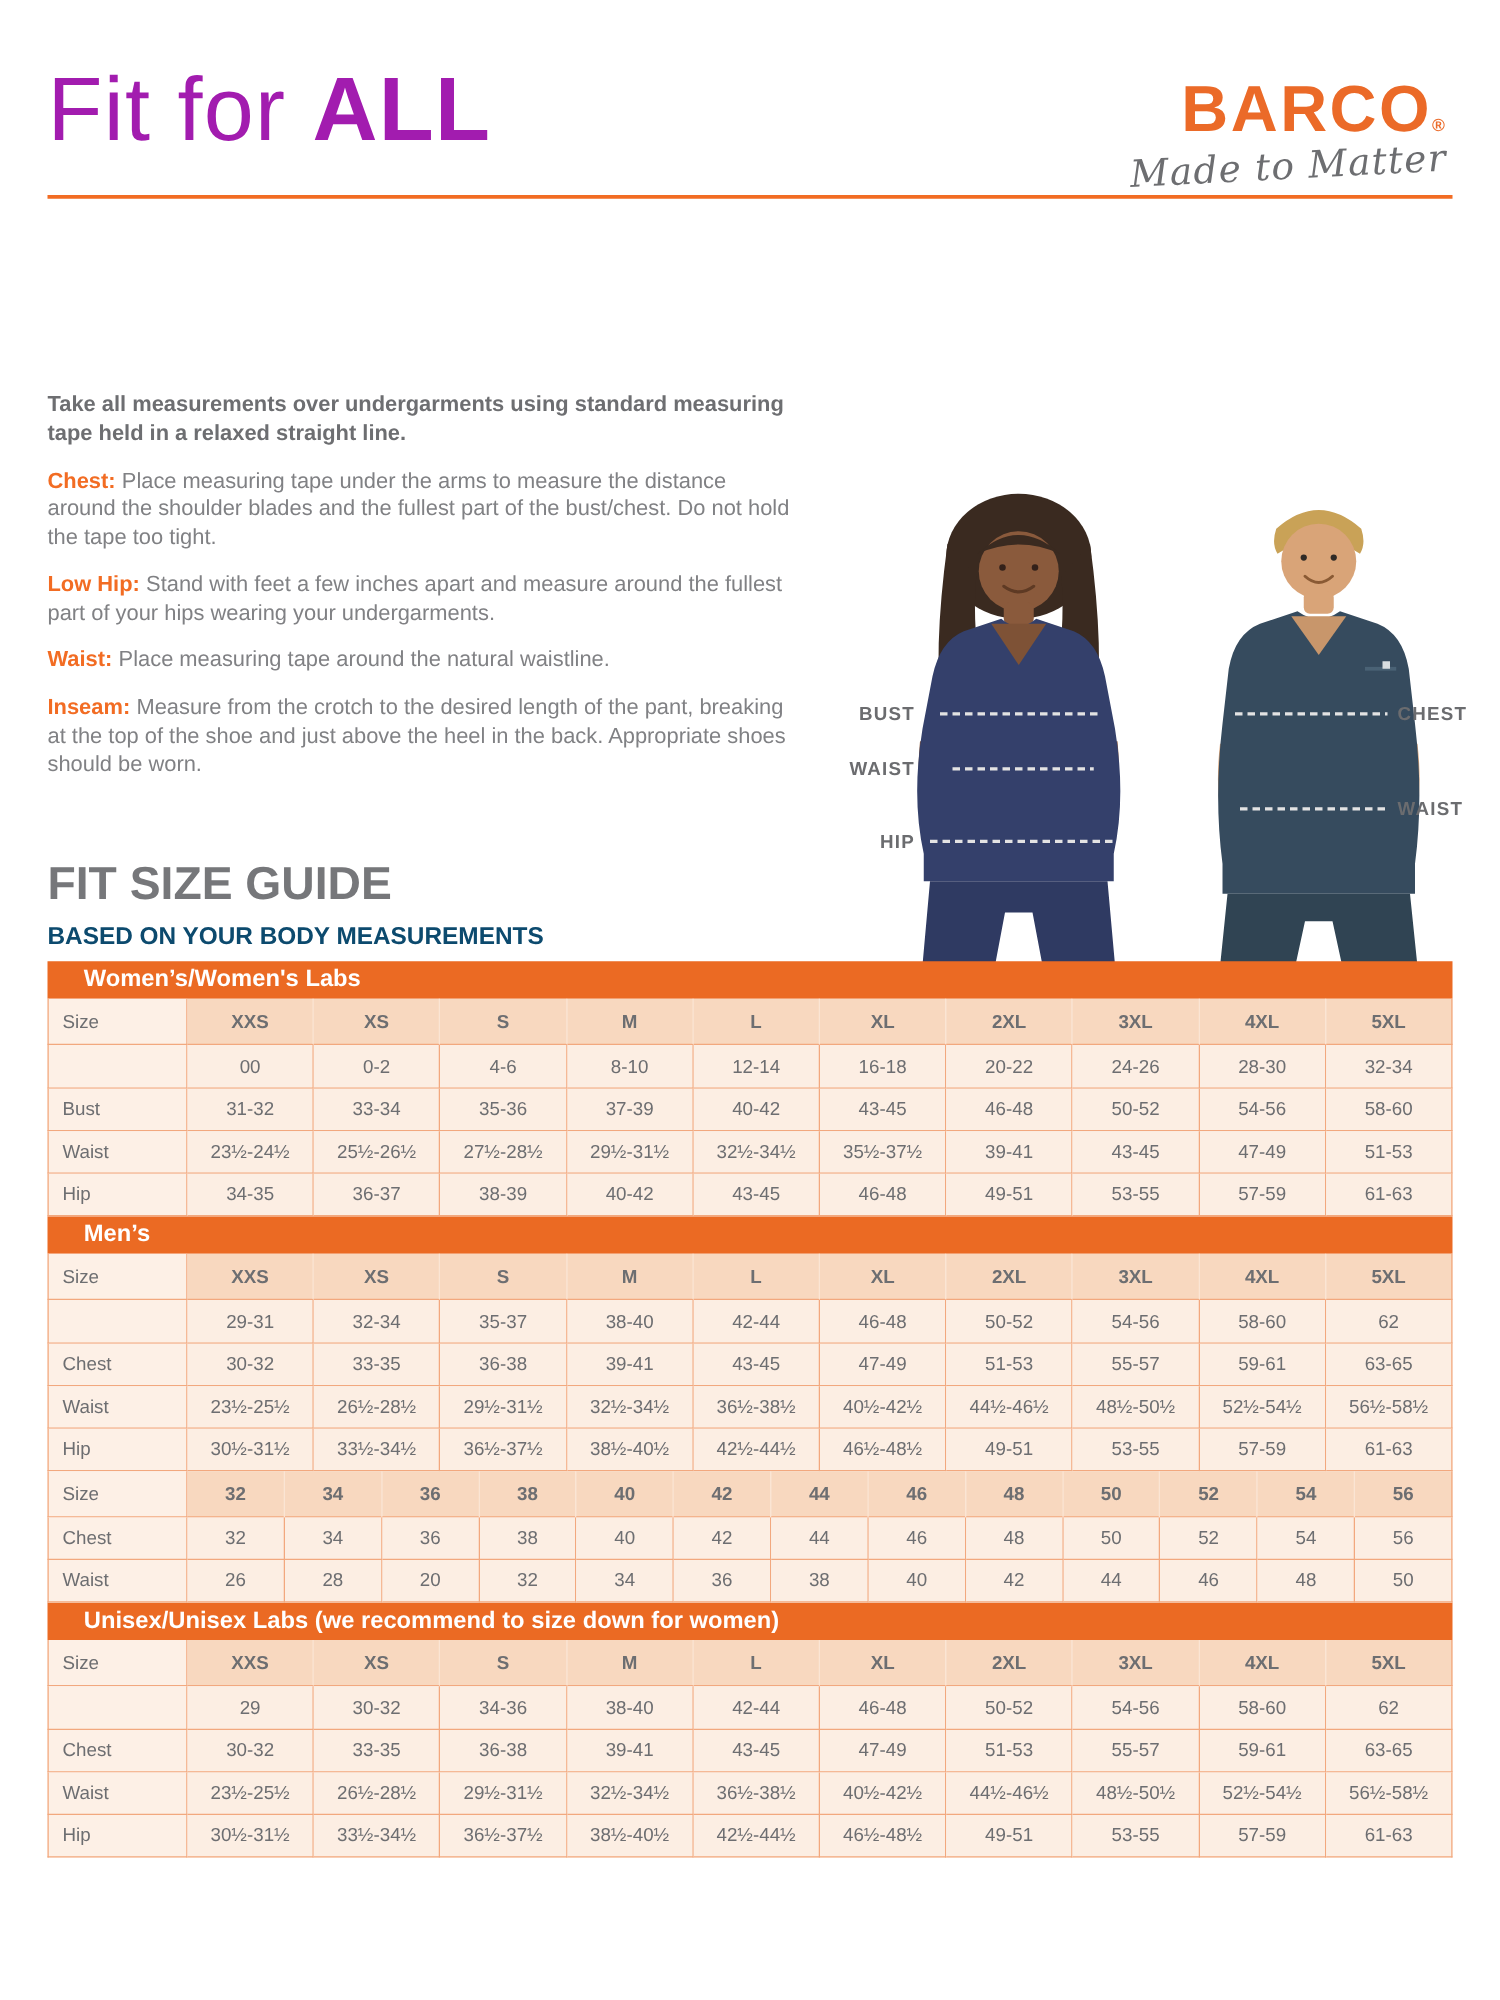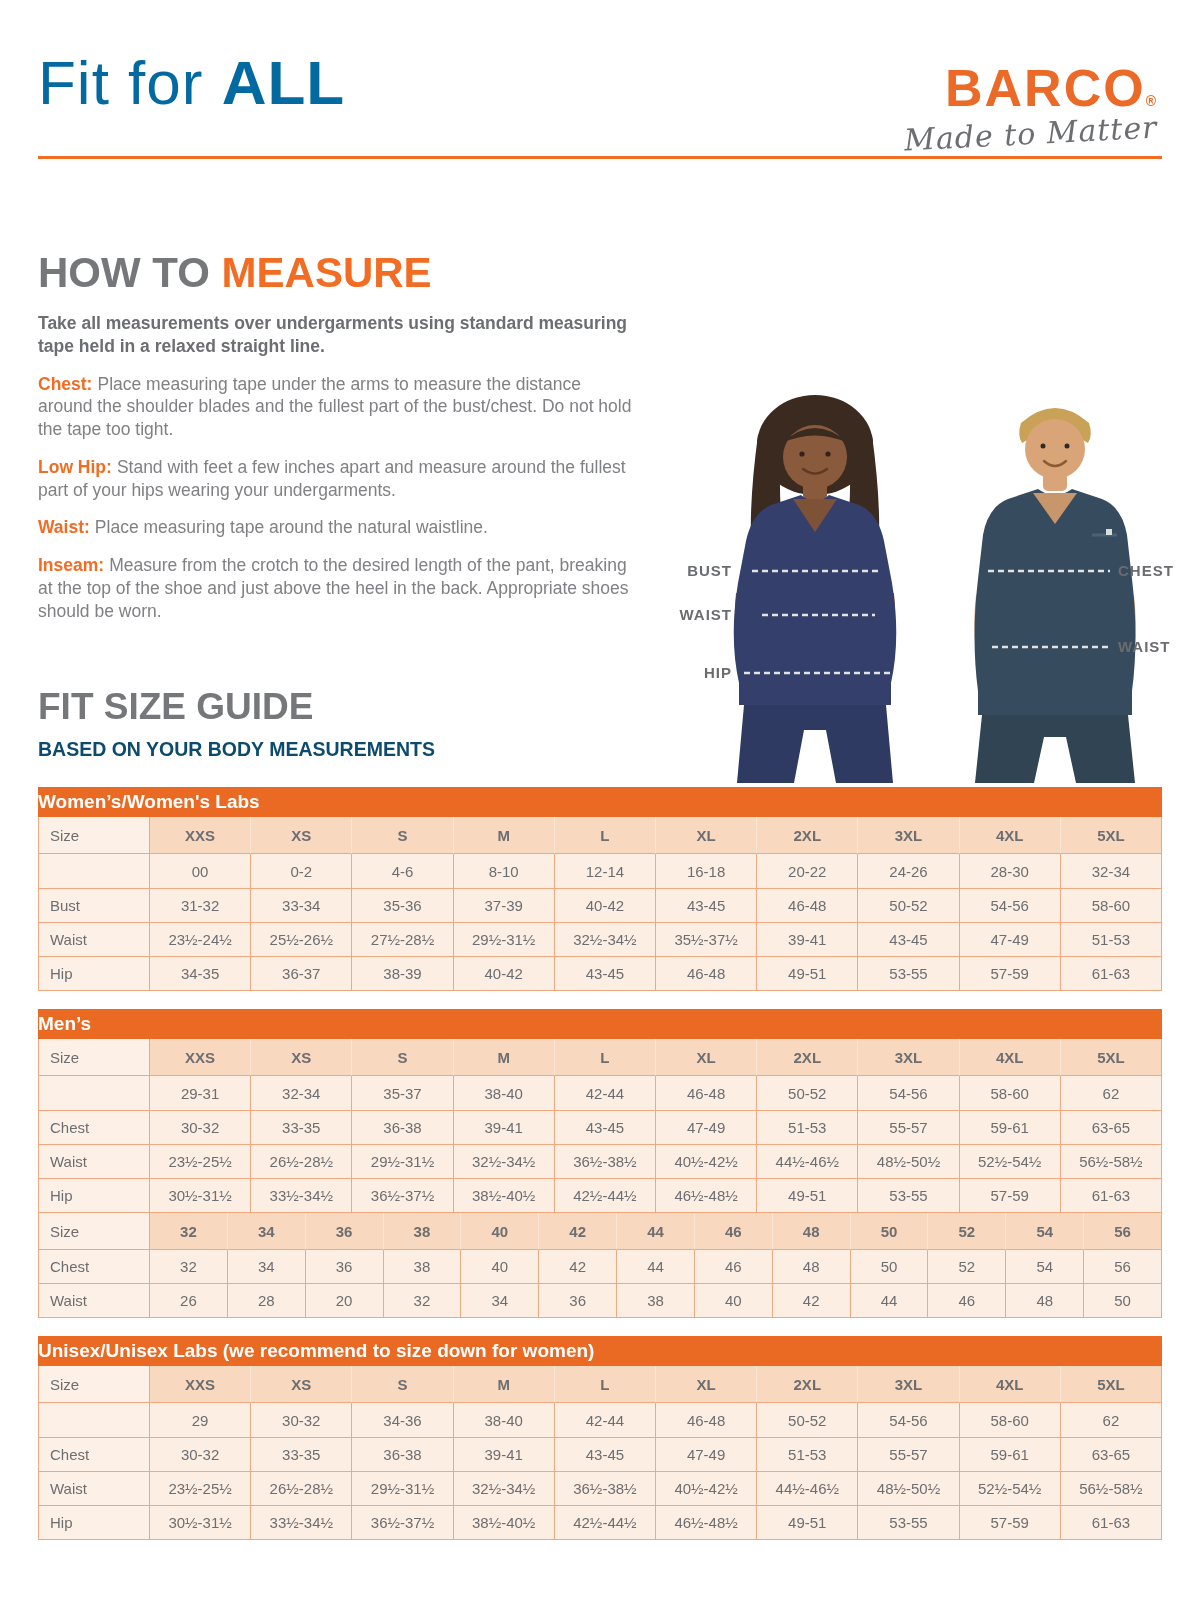--- a/index.html
+++ b/index.html
@@ -1,21 +1,21 @@
 <!DOCTYPE html>
 <html><head>
 <meta charset="utf-8">
 <style>
   html,body{margin:0;padding:0;background:#ffffff;}
   .page{position:relative;width:1200px;height:1600px;background:#ffffff;overflow:hidden;
         font-family:"Liberation Sans", sans-serif;color:#6d6e71;}
 
   
-  .brand-title{position:absolute;left:38px;top:52px;font-size:62px;letter-spacing:1px;
-               color:#0369a1;line-height:1;white-space:nowrap;}
+  .brand-title{position:absolute;left:38px;top:52px;font-size:72px;letter-spacing:1px;
+               color:#a21caf;line-height:1;white-space:nowrap;}
   .brand-title .light{font-weight:normal;}
   .brand-title .heavy{font-weight:bold;}
   .logo{position:absolute;right:42px;top:62px;text-align:right;}
   .logo-word{font-size:52px;font-weight:bold;color:#eb6a28;letter-spacing:2px;line-height:1;}
   .logo-reg{font-size:14px;color:#eb6a28;vertical-align:baseline;}
   .logo-tag{font-family:"DejaVu Serif", serif;font-style:italic;font-size:30px;color:#6d6e71;
             transform:rotate(-3deg);margin-top:2px;letter-spacing:1px;}
   .header-rule{position:absolute;left:38px;right:38px;top:156px;height:3px;background:#f26c23;}
 
   
@@ -29,21 +29,21 @@
 
   
   .photo{position:absolute;left:640px;top:383px;width:556px;height:400px;overflow:hidden;}
 
   
   .fsg-heading{position:absolute;left:38px;top:688px;font-size:37px;font-weight:bold;color:#76777a;line-height:1;}
   .fsg-sub{position:absolute;left:38px;top:740px;font-size:19.5px;font-weight:bold;color:#0c4a6e;line-height:1;}
 
   .tables{position:absolute;left:38px;top:769px;width:1124px;}
   .tbar{background:#eb6a23;color:#ffffff;font-weight:bold;font-size:19px;height:30px;
-        display:flex;align-items:center;padding-left:0;box-sizing:border-box;margin-top:18px;}
+        display:flex;align-items:center;padding-left:29px;box-sizing:border-box;}
   .trow{display:grid;border-radius:18px;}
   .cell{box-sizing:border-box;display:flex;align-items:center;justify-content:center;
         font-size:15px;color:#6d6e71;background:#fcEEe3;background:#fceee3;
         border-right:1px solid #f2a87e;border-bottom:1px solid #f2a87e;}
   .trow .cell:first-child{border-left:1px solid #f2a87e;}
   .cell.lbl{justify-content:flex-start;padding-left:11px;background:#fdf0e6;}
   .cell.szh{background:#f8d8bf;font-weight:bold;border-right:1px solid #fbe5d4;}
   .cell.szh:last-child{border-right:1px solid #f2a87e;}
   .h37{height:37px;} .h35{height:35px;} .h34{height:34px;}
 </style>
@@ -54,21 +54,20 @@
 
   <div class="brand-title"><span class="light">Fit for </span><span class="heavy">ALL</span></div>
 
   <div class="logo">
     <div class="logo-word"><span>BARCO</span><span class="logo-reg">®</span></div>
     <div class="logo-tag">Made to Matter</div>
   </div>
 
   <div class="header-rule"></div>
 
-  <div class="htm-heading"><span class="g">HOW TO </span><span class="o">MEASURE</span></div>
 
   <div class="measure-copy">
     <p class="intro">Take all measurements over undergarments using standard measuring tape held in a relaxed straight line.</p>
     <p><span class="plead">Chest:</span><span>Place measuring tape under the arms to measure the distance around the shoulder blades and the fullest part of the bust/chest. Do not hold the tape too tight.</span></p>
     <p><span class="plead">Low Hip:</span><span>Stand with feet a few inches apart and measure around the fullest part of your hips wearing your undergarments.</span></p>
     <p><span class="plead">Waist:</span><span>Place measuring tape around the natural waistline.</span></p>
     <p><span class="plead">Inseam:</span><span>Measure from the crotch to the desired length of the pant, breaking at the top of the shoe and just above the heel in the back. Appropriate shoes should be worn.</span></p>
   </div>
 
   <div class="photo">

